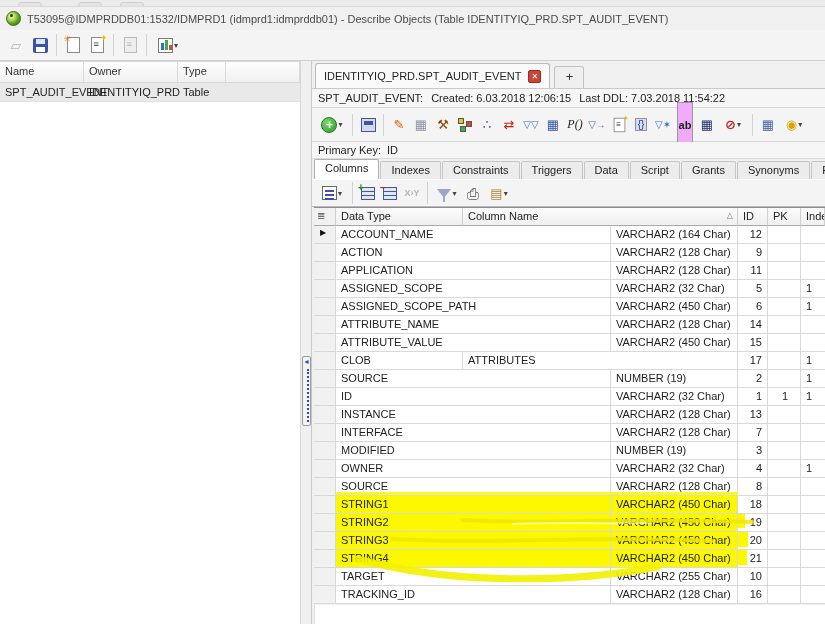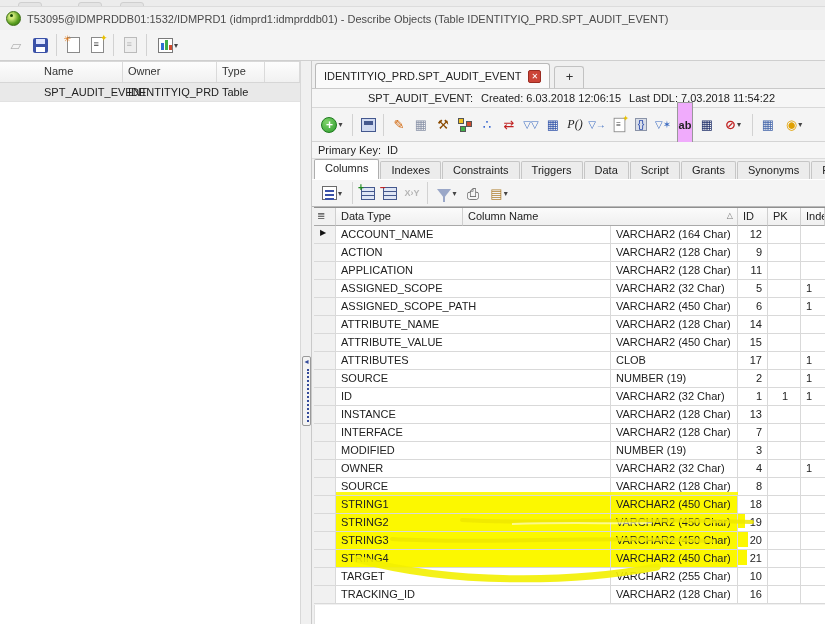--- a/index.html
+++ b/index.html
@@ -38,42 +38,42 @@
 
   
   .content { position:absolute; left:0; top:61px; width:825px; height:563px; }
 
   
   .left-panel { position:absolute; left:0; top:0; width:300px; height:563px; background:#fff; border-top:1px solid #d8d8d8; }
   .lp-head { display:flex; height:21px; background:linear-gradient(#fdfdfd,#f1f1f1); border-bottom:1px solid #d6d6d6; }
   .lp-head .hcell { padding:3px 4px 0 5px; border-right:1px solid #dadada; color:#333; }
   .lp-row { display:flex; height:19px; background:#e9e9e9; border-bottom:1px solid #e2e2e2; }
   .lp-row .cell { padding:3px 22px 0 5px; }
-  .w-name { width:84px;margin-left:39px; } .w-owner { width:94px; } .w-type { width:48px; }
+  .w-name { width:84px; } .w-owner { width:94px; } .w-type { width:48px; }
 
   
   .splitter { position:absolute; left:300px; top:0; width:12px; height:563px; background:#f0f0f0;
               border-left:1px solid #d8d8d8; border-right:1px solid #c9c9c9; }
   .sp-handle { position:absolute; left:1px; top:295px; width:9px; height:70px; border:1px solid #9a9a9a; border-radius:2px; background:#f3f3f3; }
   .sp-handle .arr { display:block; text-align:center; color:#334a9a; font-size:8px; line-height:10px; }
   .sp-dots { position:absolute; left:4px; top:12px; bottom:3px; border-left:2px dotted #334a9a; }
 
   
   .right-panel { position:absolute; left:312px; top:0; width:513px; height:563px; background:#f0f0f0; overflow:hidden; }
 
   .tabbar { position:absolute; left:0; top:0; width:513px; height:28px; border-bottom:1px solid #c9c9c9; background:#f0f0f0; display:flex; align-items:flex-end; padding-left:3px; }
   .doctab { height:25px; background:#fafafa; border:1px solid #b9b9b9; border-bottom:none; border-radius:3px 3px 0 0;
             display:flex; align-items:center; padding:0 8px; gap:7px; }
   .closebox { width:13px; height:13px; background:#cc4438; border:1px solid #9a2c22; border-radius:2px; color:#fff;
               font-size:8px; line-height:11px; text-align:center; font-weight:bold; }
   .plustab { height:22px; width:30px; background:#efefef; border:1px solid #c2c2c2; border-bottom:none; border-radius:3px 3px 0 0;
              margin-left:4px; text-align:center; font-size:13px; line-height:20px; color:#333; }
 
   .infoline { position:absolute; left:0; top:28px; width:513px; height:19px; background:#f6f6f6; border-bottom:1px solid #d8d8d8;
-              display:flex; align-items:center; padding-left:6px; gap:8px; color:#222;justify-content:center; }
+              display:flex; align-items:center; padding-left:6px; gap:8px; color:#222; }
 
   .obj-toolbar { position:absolute; left:0; top:47px; width:513px; height:34px; background:#f4f4f4; border-bottom:1px solid #d4d4d4;
                  display:flex; align-items:center; padding-left:4px; }
   .obj-toolbar .tbtn { width:22px; height:22px; }
   .greenplus { width:16px; height:16px; border-radius:50%; background:radial-gradient(circle at 35% 30%, #7fd36a, #2f9e2f); border:1px solid #1d7a1d;
                color:#fff; font-weight:bold; font-size:12px; line-height:14px; text-align:center; }
   .winic { width:15px; height:14px; border:1px solid #44588e; background:#cfd9f0; position:relative; }
   .winic::before { content:""; position:absolute; left:2px; top:2px; right:2px; height:4px; background:#44588e; }
   .ic { font-size:13px; line-height:13px; }
   .flow12 { width:14px; height:14px; position:relative; }
@@ -396,22 +396,22 @@
           <div class="grow">
             <div class="c mk"></div>
             <div class="c nm">ATTRIBUTE_VALUE</div>
             <div class="c dt">VARCHAR2 (450 Char)</div>
             <div class="c id">15</div>
             <div class="c pk"></div>
             <div class="c ix"></div>
           </div>
           <div class="grow">
             <div class="c mk"></div>
+            <div class="c dt">CLOB</div>
             <div class="c nm">ATTRIBUTES</div>
-            <div class="c dt">CLOB</div>
             <div class="c id">17</div>
             <div class="c pk"></div>
             <div class="c ix">1</div>
           </div>
           <div class="grow">
             <div class="c mk"></div>
             <div class="c nm">SOURCE</div>
             <div class="c dt">NUMBER (19)</div>
             <div class="c id">2</div>
             <div class="c pk"></div>

